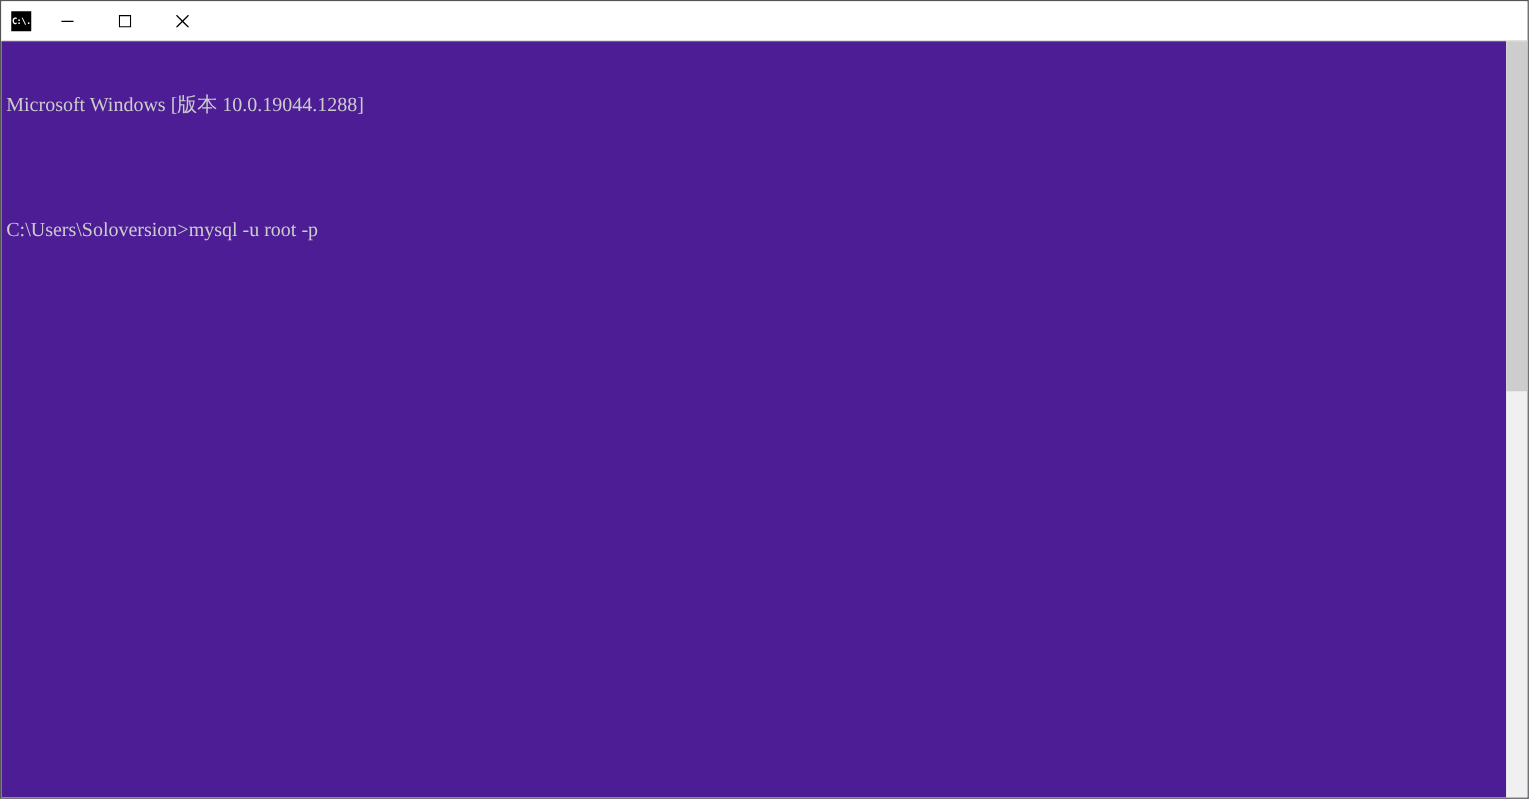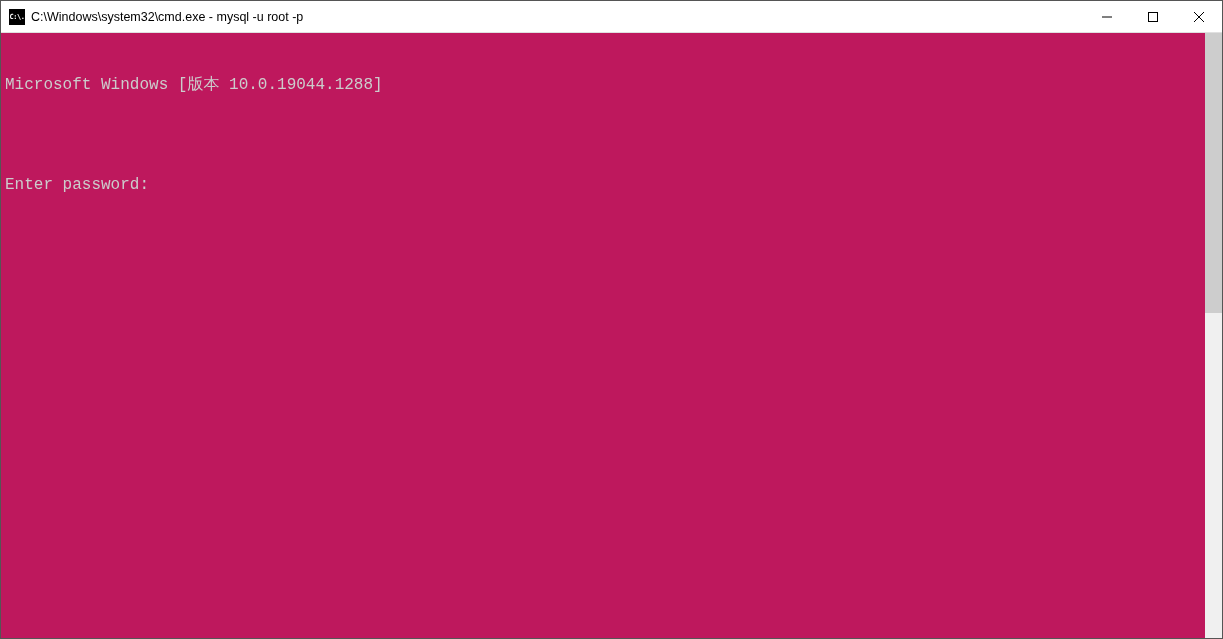--- a/index.html
+++ b/index.html
@@ -60,24 +60,24 @@
     .window-control svg {
       width: 10px;
       height: 10px;
     }
     .terminal-container {
       position: relative;
       height: calc(100% - 32px);
       display: flex;
     }
     .terminal {
-      background: #be185d;
+      background: #4c1d95;
       flex: 1;
       padding: 2px 4px;
-      font-family: Liberation Mono, monospace;
+      font-family: Liberation Serif, serif;
       font-size: 16px;
       line-height: 20px;
       color: #cccccc;
       white-space: pre;
       overflow: hidden;
     }
     .scrollbar {
       width: 17px;
       background: #f0f0f0;
       position: relative;
@@ -94,21 +94,20 @@
       display: block;
     }
   </style>
 </head>
 <body>
 
 <div class="titlebar">
   <div class="titlebar-icon">
     <span class="titlebar-icon-text">C:\.</span>
   </div>
-  <div class="titlebar-title">C:\Windows\system32\cmd.exe - mysql  -u root -p</div>
   <div class="window-controls">
     <div class="window-control">
       <svg viewBox="0 0 10 10">
           <line x1="0" y1="5" x2="10" y2="5" stroke="#000" stroke-width="1"></line>
         </svg>
     </div>
     <div class="window-control">
       <svg viewBox="0 0 10 10">
           <rect x="0.5" y="0.5" width="9" height="9" fill="none" stroke="#000" stroke-width="1"></rect>
         </svg>
@@ -119,18 +118,18 @@
           <line x1="10" y1="0" x2="0" y2="10" stroke="#000" stroke-width="1"></line>
         </svg>
     </div>
   </div>
 </div>
 
 <div class="terminal-container">
   <div class="terminal">
     <span class="terminal-line">Microsoft Windows [版本 10.0.19044.1288]</span>
     <span class="terminal-line"></span>
-    <span class="terminal-line">Enter password:</span>
+    <span class="terminal-line">C:\Users\Soloversion&gt;mysql -u root -p</span>
   </div>
   <div class="scrollbar">
     <div class="scrollbar-thumb"></div>
   </div>
 </div>
 
 </body></html>

